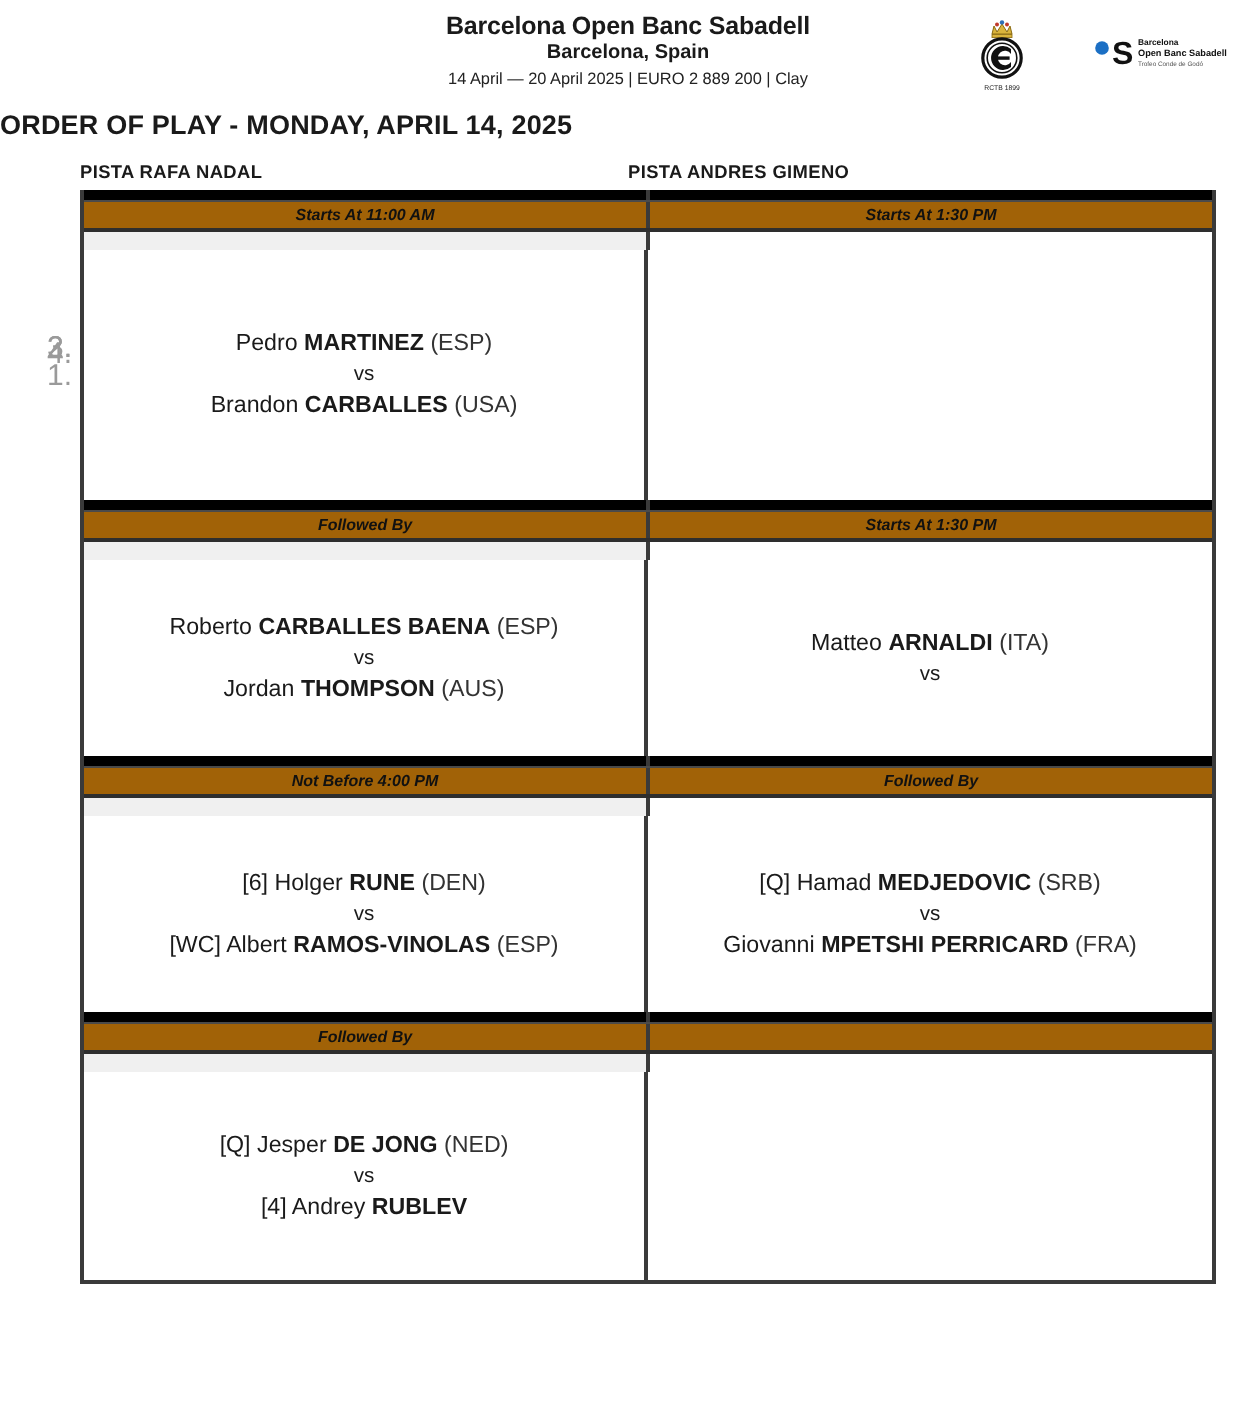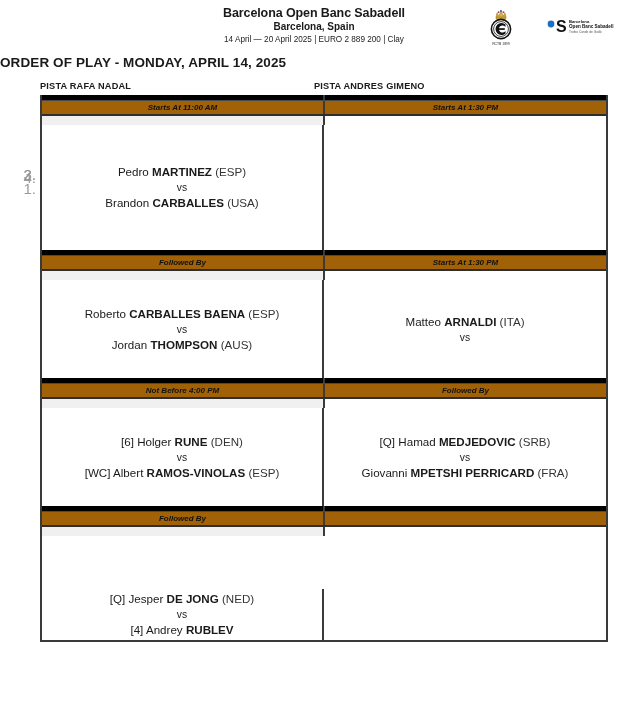--- a/index.html
+++ b/index.html
@@ -321,21 +321,21 @@
           <div class="bb-cell right"></div>
         </div>
         <div class="timebar">
           <div class="timebar-cell left">Followed By</div>
           <div class="timebar-cell right"></div>
         </div>
         <div class="substrip">
           <div class="substrip-cell left"></div>
           <div class="substrip-cell right"></div>
         </div>
-        <div class="matchrow" style="height: 104px; align-items: flex-end;">
+        <div class="matchrow" style="height: 104px;">
           <div class="matchcell left">
             <div class="pline"><span class="seed">[Q]</span> <span class="firstname">Jesper</span> <span class="lastname">DE JONG</span> <span class="country">(NED)</span></div>
             <div class="vs">vs</div>
             <div class="pline"><span class="seed">[4]</span> <span class="firstname">Andrey</span> <span class="lastname">RUBLEV</span></div>
           </div>
           <div class="matchcell right"></div>
         </div>
       </div>
     </div>
 </div>

